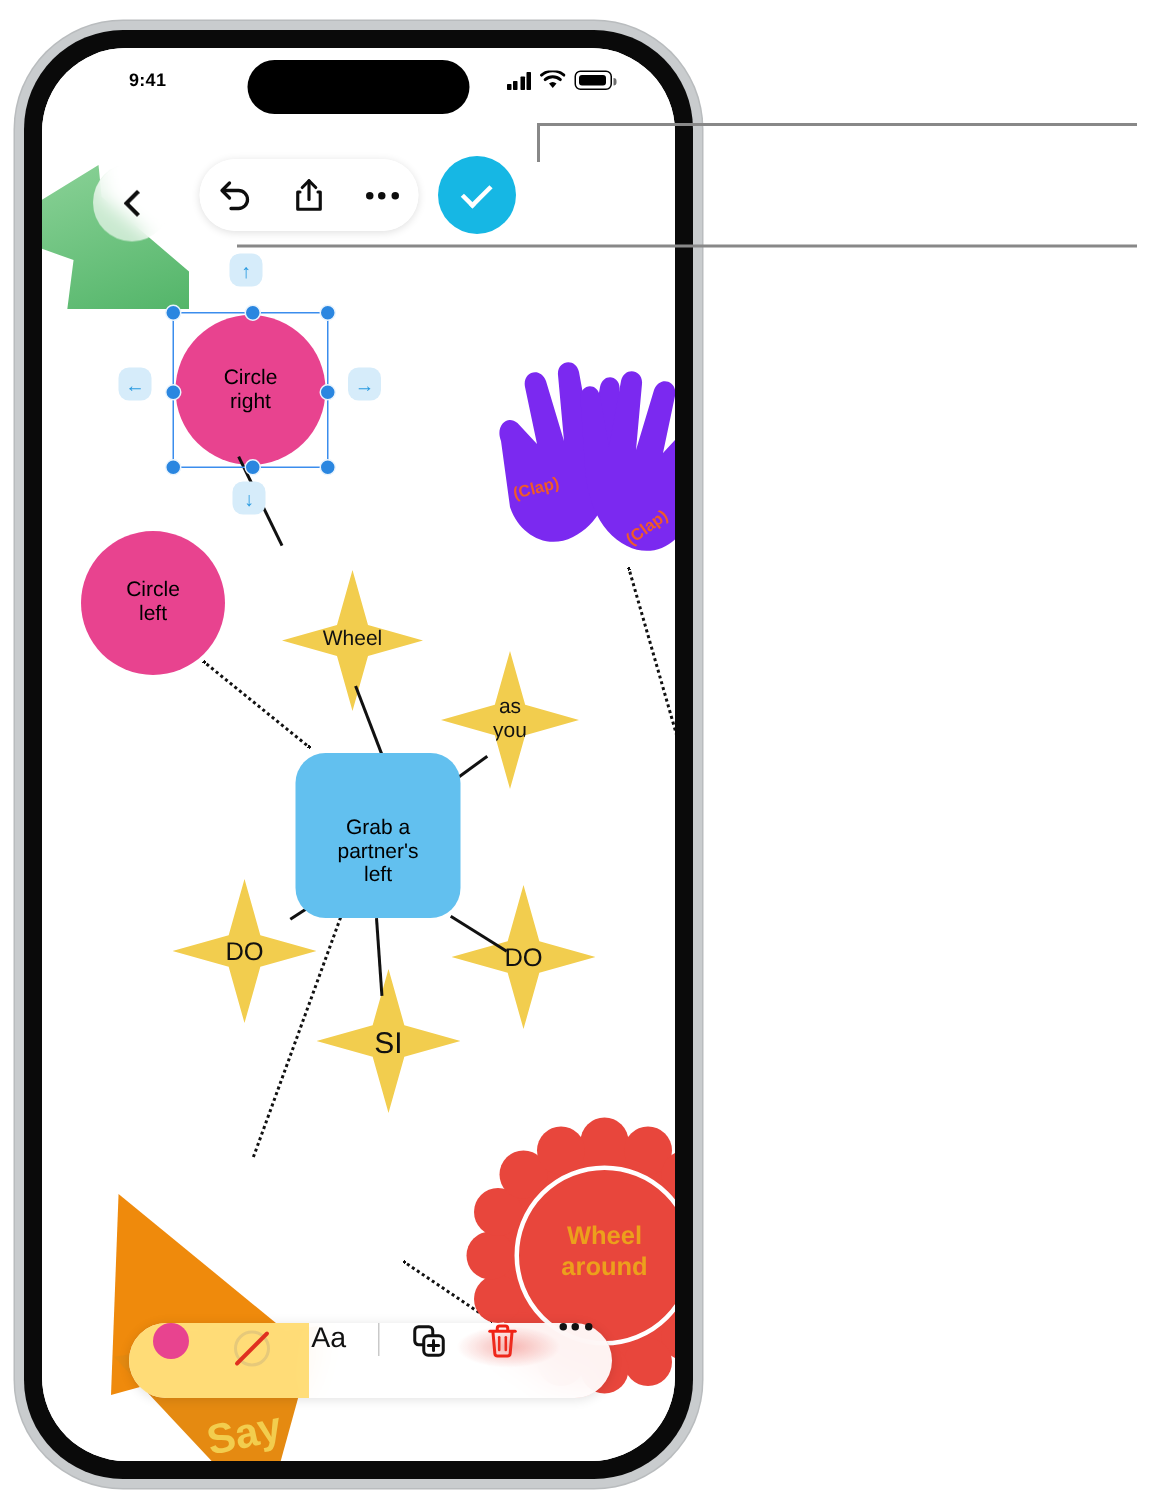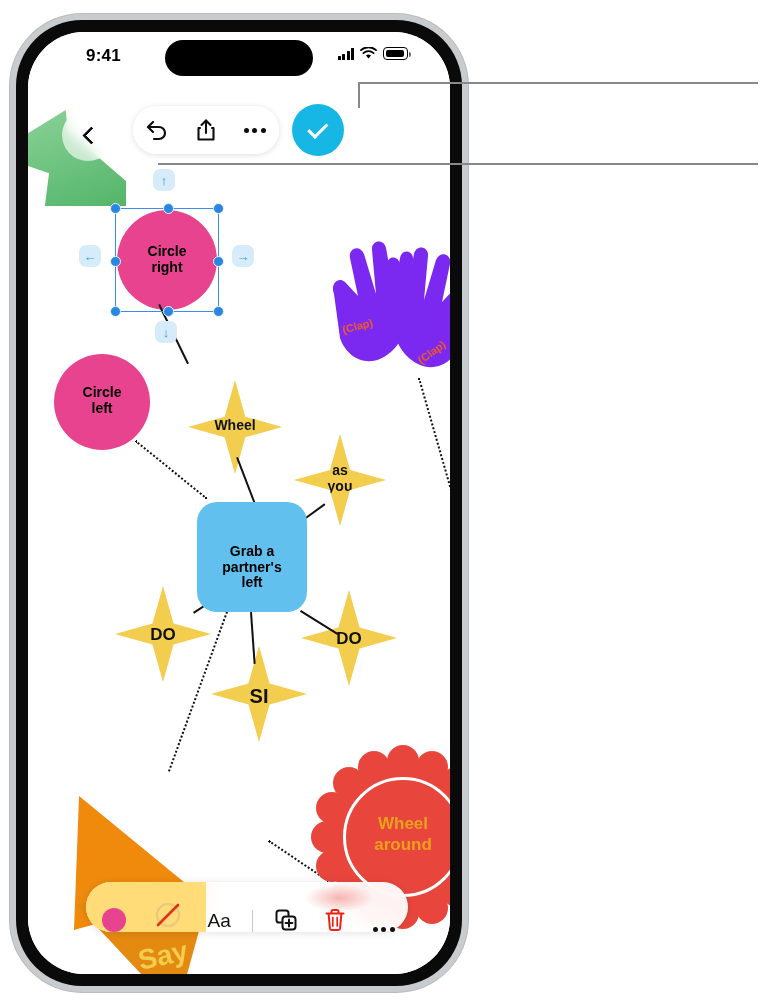--- a/index.html
+++ b/index.html
@@ -39,21 +39,21 @@
   .btn-voldn  { left: 8px; top: 330px; width: 4px; height: 58px; }
   .btn-power  { right: 8px; top: 300px; width: 4px; height: 92px; }
 
   
   .statusbar {
     position: absolute; left: 0; top: 0; width: 422px; height: 50px;
     z-index: 40;
   }
   .clock {
     position: absolute; left: 58px; top: 14px;
-    font-size: 17px; font-weight: bold; color: #000;
+    font-size: 12px; font-weight: bold; color: #000;
     letter-spacing: .2px;
   }
   .dynamic-island {
     position: absolute; left: 137px; top: 8px;
     width: 148px; height: 36px; border-radius: 18px; background: #000;
   }
   .status-right { position: absolute; right: 42px; top: 15px; display: flex; align-items: center; gap: 6px; }
   .sig { display: flex; align-items: flex-end; gap: 1.5px; height: 12px; }
   .sig i { width: 3px; background: #000; border-radius: .5px; display: block; }
   .sig i:nth-child(1){ height: 4px; }
@@ -62,21 +62,21 @@
   .sig i:nth-child(4){ height: 12px; }
   .batt { width: 25px; height: 13px; border: 1.6px solid #000; border-radius: 4px; position: relative; }
   .batt::after { content:""; position:absolute; right:-4px; top:4px; width:2px; height:5px; background:#6d6d6d; border-radius:0 2px 2px 0; }
   .batt i { position: absolute; left: 1.6px; top: 1.6px; bottom: 1.6px; width: 18px; background: #000; border-radius: 2px; display: block; }
 
   
   .canvas { position: absolute; inset: 0; background: #fff; }
 
   .shape-label {
     position: absolute; width: 100%; text-align: center;
-    font-weight: bold; line-height: 1.12; pointer-events: none;
+    font-weight: normal; line-height: 1.12; pointer-events: none;
   }
 
   
   .green-arrow {
     position: absolute; left: -6px; top: 78px; width: 104px; height: 96px;
     background: linear-gradient(160deg,#86d093,#4cb263);
     clip-path: polygon(0% 28%, 42% 0%, 44% 22%, 100% 74%, 100% 100%, 22% 100%, 26% 66%, 0% 56%);
     opacity: .96;
   }
   .back-btn {
@@ -204,21 +204,21 @@
     position: absolute; left: 58px; bottom: 42px; width: 322px; height: 50px;
     border-radius: 25px; background: rgba(255,255,255,.93);
     backdrop-filter: blur(12px);
     box-shadow: 0 1px 8px rgba(0,0,0,.12);
     display: flex; align-items: center; z-index: 35;
   }
   .bb-fill {
     position: absolute; left: 0; top: 0; width: 120px; height: 50px;
     border-radius: 25px 0 0 25px; background: rgba(255,216,102,.88);
   }
-  .bb-item { position: relative; display: flex; align-items: flex-end; justify-content: center; height: 50px; }
+  .bb-item { position: relative; display: flex; align-items: flex-start; justify-content: center; height: 50px; }
   .fill-dot { width: 24px; height: 24px; border-radius: 50%; background: #e8438f; }
   .divider { width: 1px; height: 22px; background: #c9c9c9; }
   .aa { font-size: 19px; color: #111; font-weight: normal; }
   .dots-bb { display: flex; gap: 3.5px; }
   .dots-bb span { width: 5px; height: 5px; border-radius: 50%; background: #111; display: block; }
   .red-smudge {
     position: absolute; right: 34px; top: 2px; width: 70px; height: 28px;
     background: radial-gradient(ellipse at center, rgba(232,70,60,.38), rgba(232,70,60,0) 70%);
     border-radius: 50%;
   }

